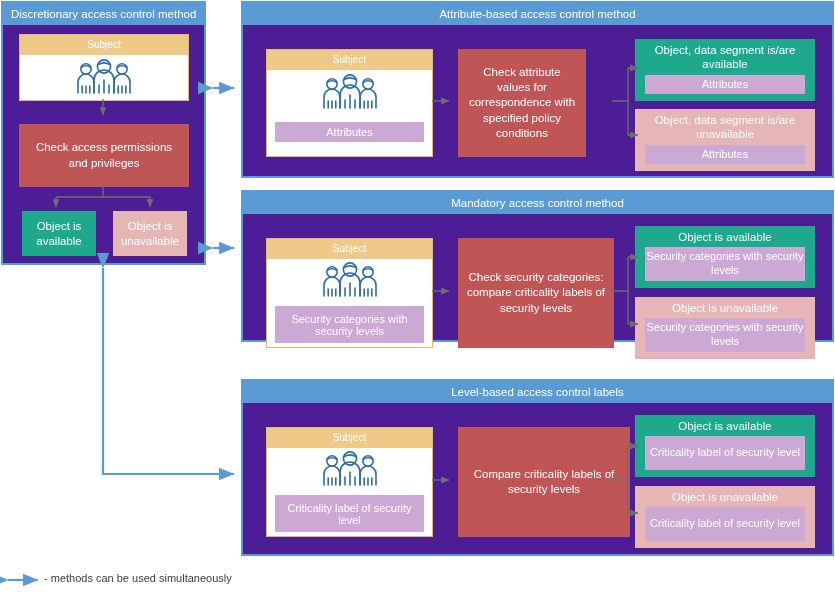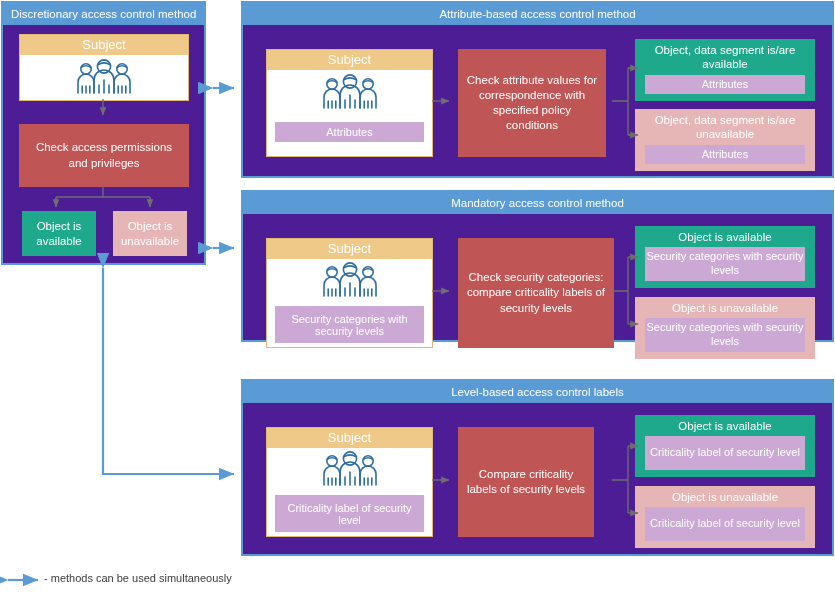--- a/index.html
+++ b/index.html
@@ -13,21 +13,21 @@
     position:absolute;left:0;top:0;right:0;height:22px;background:#5B9BD5;
     color:#ffffff;font-size:11.5px;line-height:22px;white-space:nowrap;overflow:hidden;
   }
   .panel-header.center{text-align:center;}
   .panel-header.left{text-align:left;padding-left:8px;}
   .panel-body{position:absolute;left:0;right:0;top:22px;bottom:0;}
 
   
   .subject{position:absolute;box-sizing:border-box;border:1px solid #E3B778;background:#fff;}
   .subject-title{
-    background:#EFC988;color:#ffffff;font-size:13px;text-align:center;
+    background:#EFC988;color:#ffffff;font-size:10px;text-align:center;
     height:20px;line-height:20px;
   }
   .subject-figure{display:flex;align-items:center;justify-content:center;}
   .badge{
     position:absolute;left:8px;right:8px;background:#CBA9D4;color:#ffffff;
     font-size:11px;text-align:center;box-sizing:border-box;
     display:flex;align-items:center;justify-content:center;
   }
 
   
@@ -115,21 +115,21 @@
             <circle cx="30" cy="8.5" r="6.6"></circle>
               <path d="M24 6.6 Q30 3.2 36 6.6"></path>
             <path d="M20 35 v-13 a10 10 0 0 1 20 0 v13"></path>
               <path d="M30 22 v13 M25 35 v-8 M35 35 v-8"></path>
           </g>
         </svg>
       </div>
       <div class="badge" style="top:72px;height:20px;">Attributes</div>
     </div>
 
-    <div class="process" style="left:215px;top:24px;width:148px;height:108px;">Check attribute values for correspondence with specified policy conditions</div>
+    <div class="process" style="left:215px;top:24px;width:128px;height:108px;">Check attribute values for correspondence with specified policy conditions</div>
 
     <div class="result ok" style="left:392px;top:14px;width:180px;height:62px;">
       <div class="result-title">Object, data segment is/are available</div>
       <div class="badge-in" style="top:36px;height:19px;">Attributes</div>
     </div>
     <div class="result no" style="left:392px;top:84px;width:180px;height:62px;">
       <div class="result-title">Object, data segment is/are unavailable</div>
       <div class="badge-in" style="top:36px;height:19px;">Attributes</div>
     </div>
   </div>
@@ -195,21 +195,21 @@
             <circle cx="30" cy="8.5" r="6.6"></circle>
               <path d="M24 6.6 Q30 3.2 36 6.6"></path>
             <path d="M20 35 v-13 a10 10 0 0 1 20 0 v13"></path>
               <path d="M30 22 v13 M25 35 v-8 M35 35 v-8"></path>
           </g>
         </svg>
       </div>
       <div class="badge" style="top:67px;height:37px;">Criticality label of security level</div>
     </div>
 
-    <div class="process" style="left:215px;top:24px;width:136px;height:110px;">Compare criticality labels of security levels</div>
+    <div class="process" style="left:215px;top:24px;width:172px;height:110px;">Compare criticality labels of security levels</div>
 
     <div class="result ok" style="left:392px;top:12px;width:180px;height:62px;">
       <div class="result-title">Object is available</div>
       <div class="badge-in" style="top:21px;height:34px;">Criticality label of security level</div>
     </div>
     <div class="result no" style="left:392px;top:83px;width:180px;height:62px;">
       <div class="result-title">Object is unavailable</div>
       <div class="badge-in" style="top:21px;height:34px;">Criticality label of security level</div>
     </div>
   </div>

